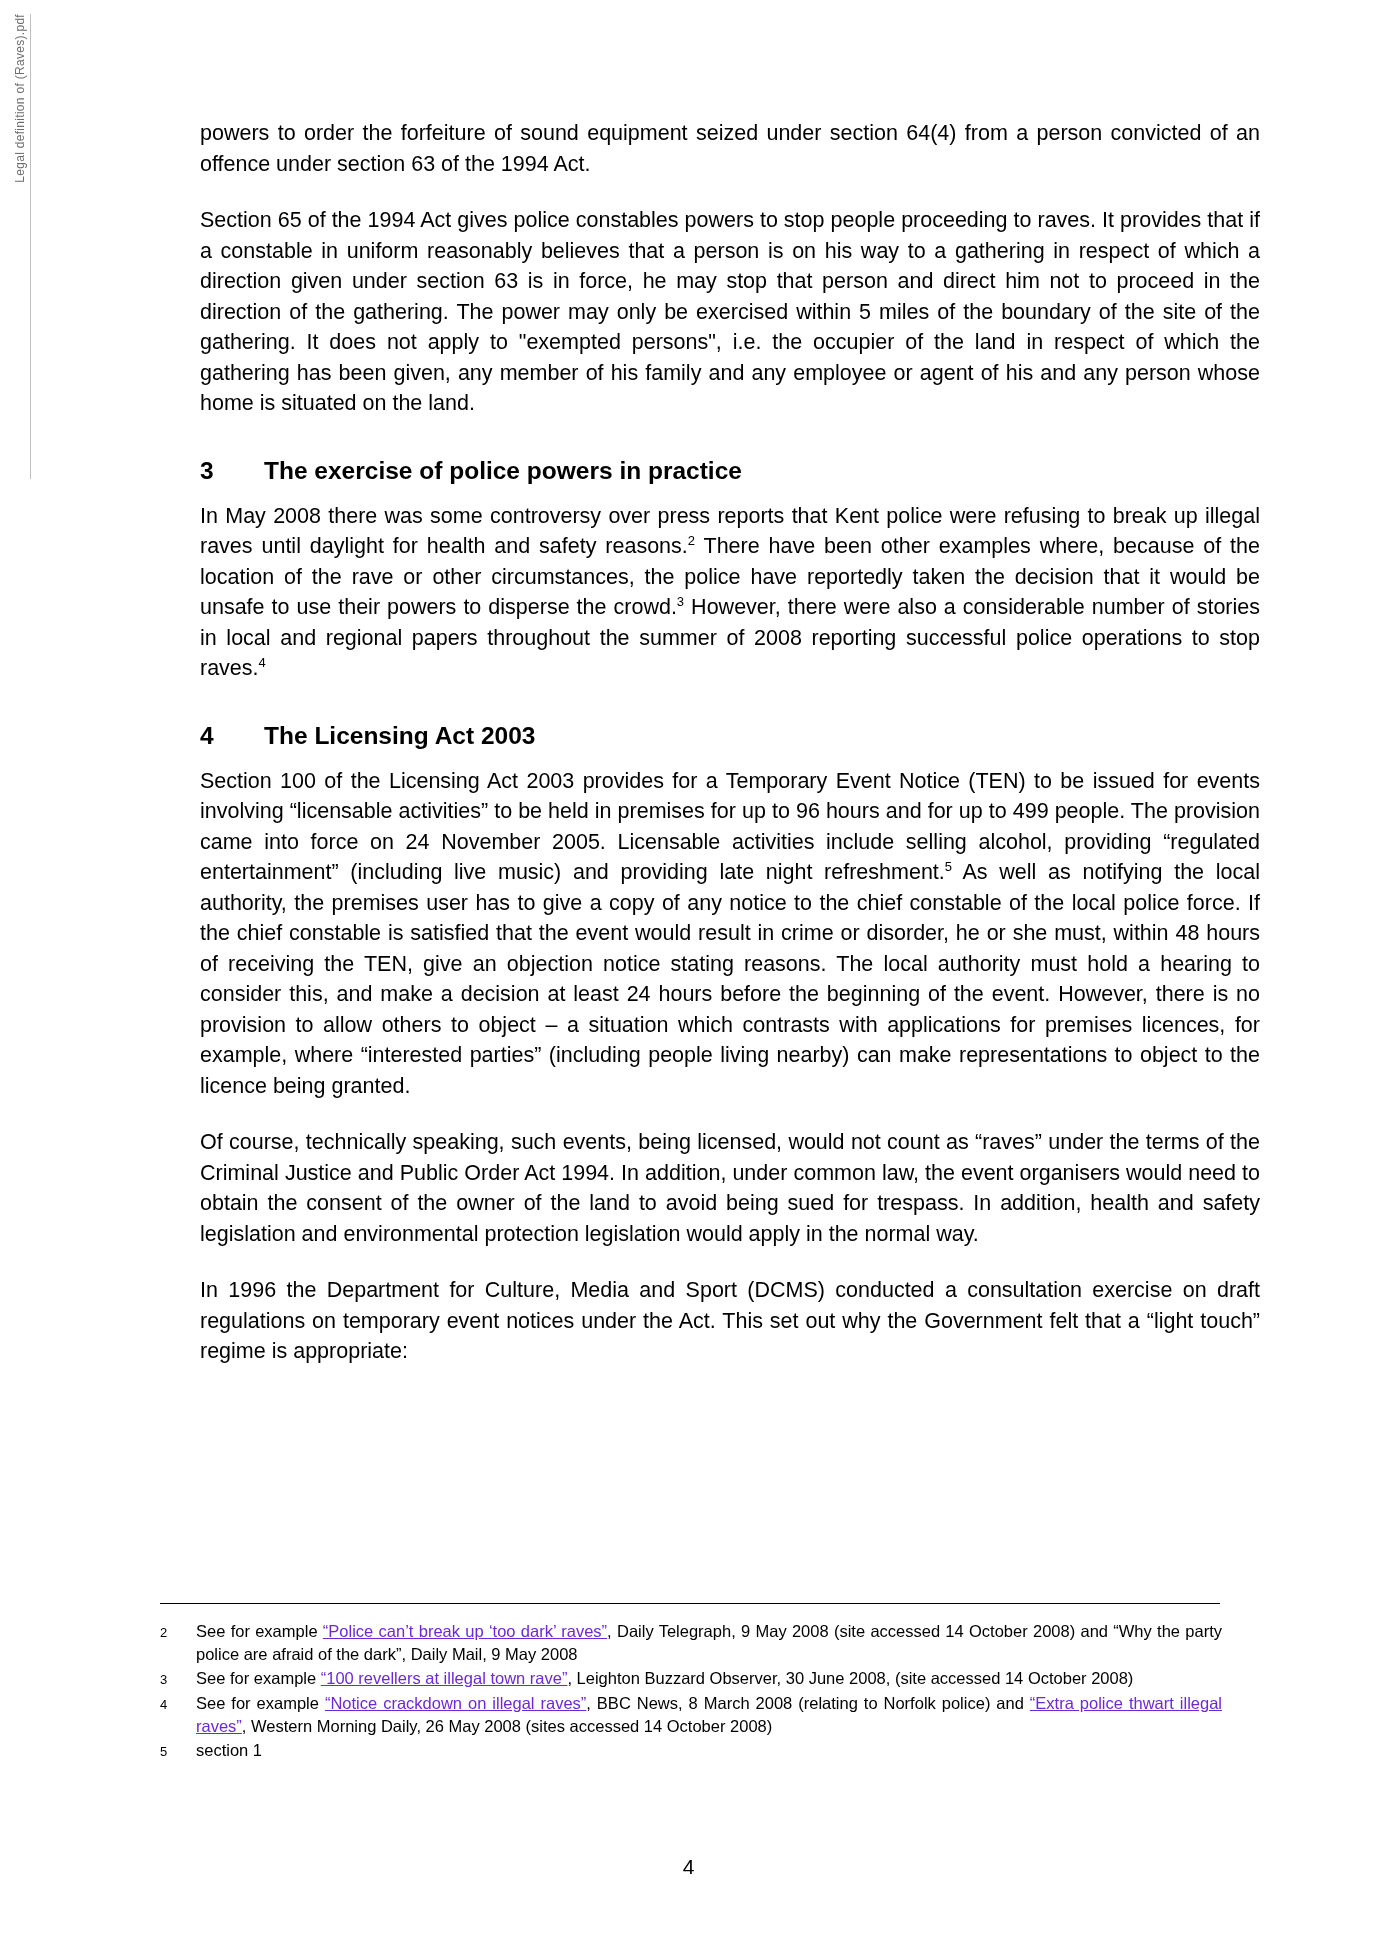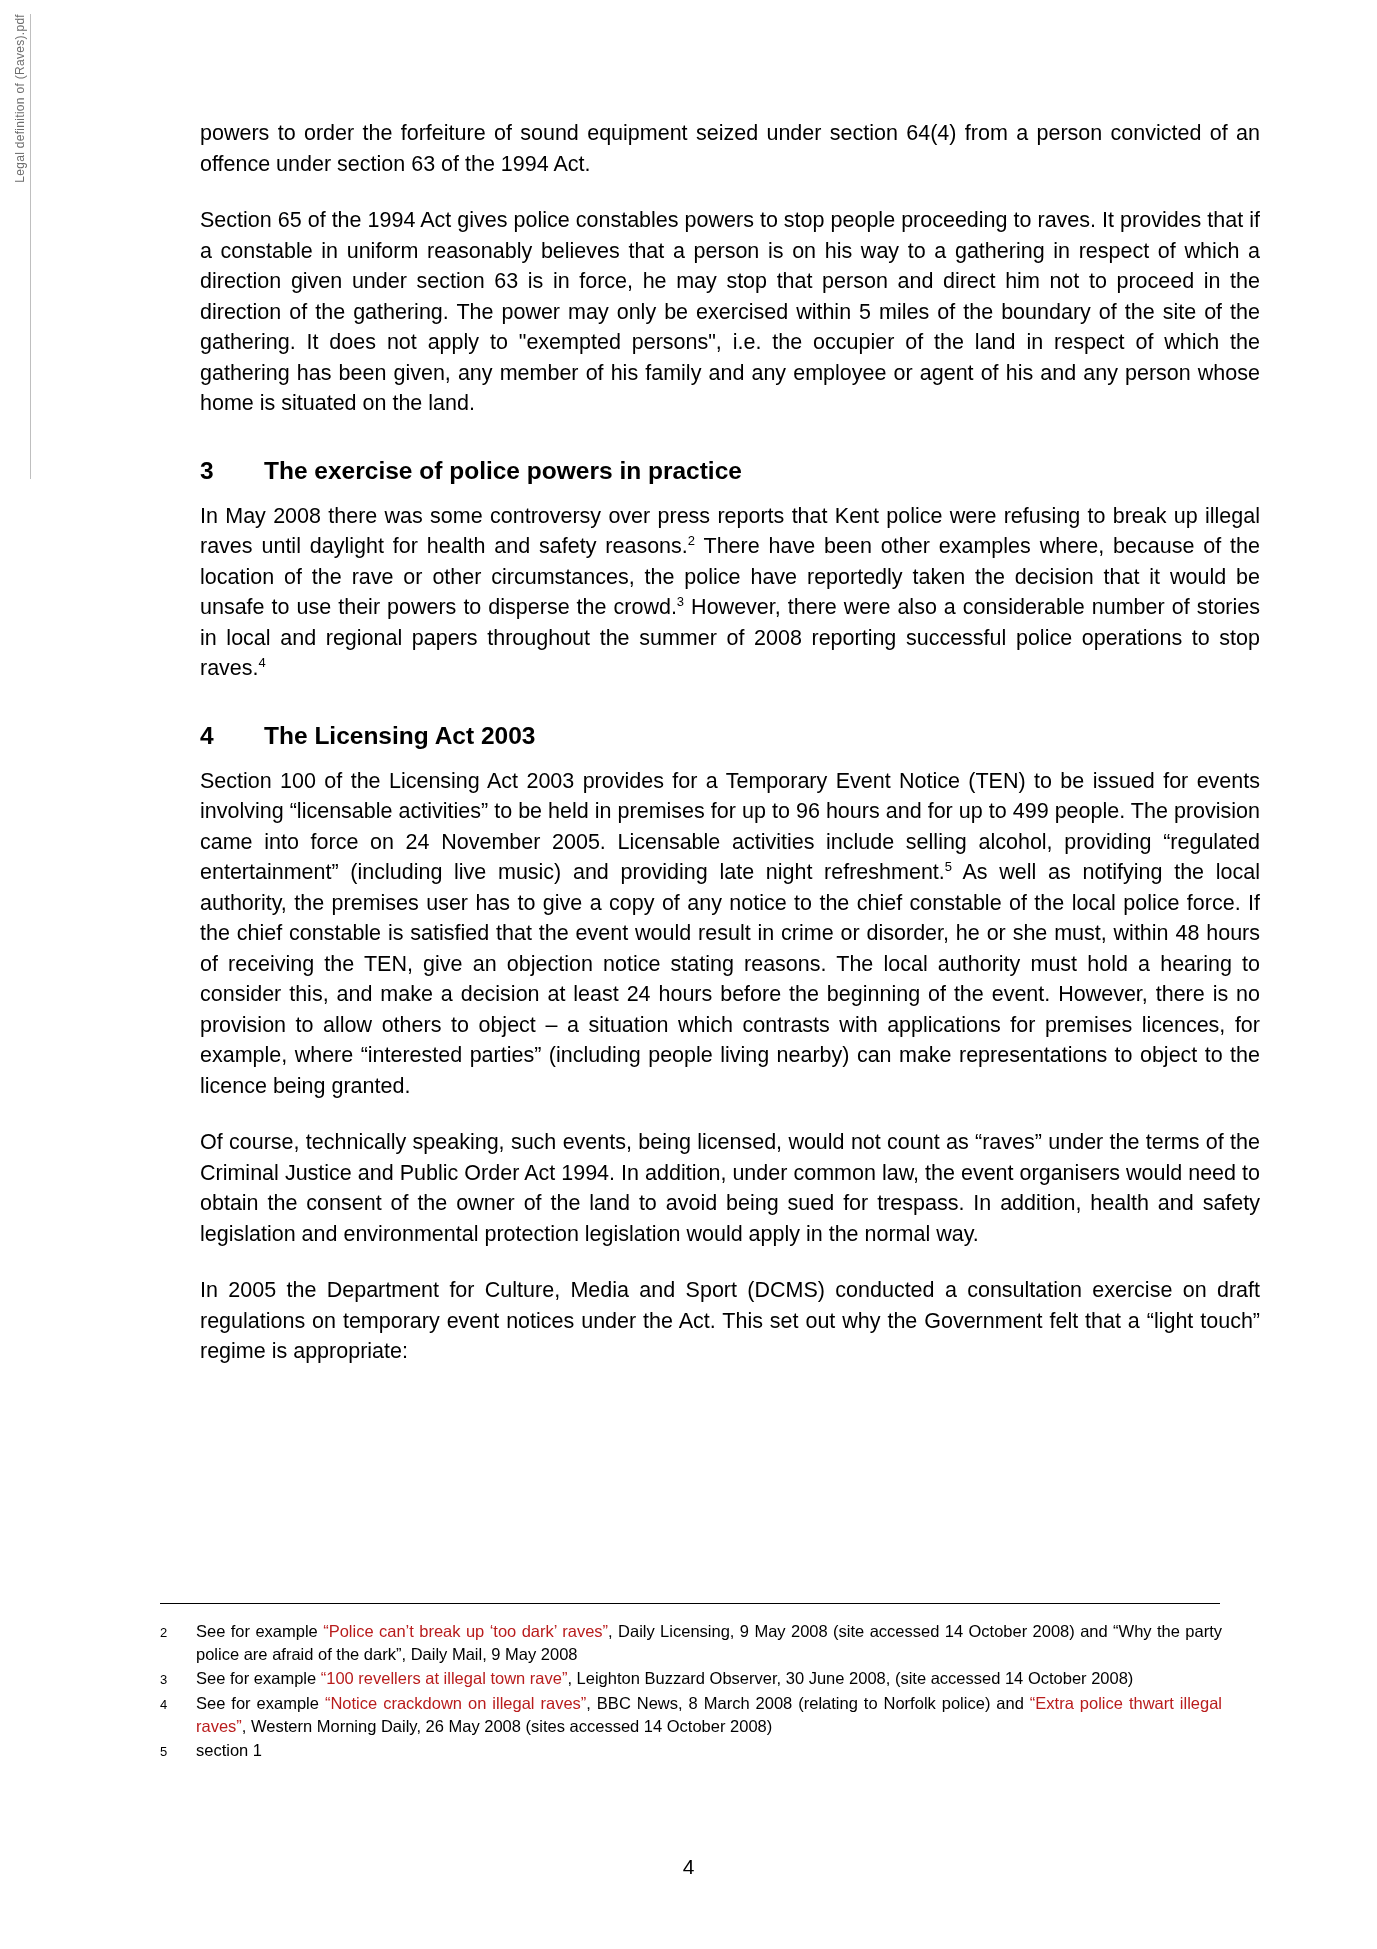--- a/index.html
+++ b/index.html
@@ -103,21 +103,22 @@
   }
   .fn .marker {
     flex: 0 0 36px;
     font-size: 13px;
     padding-top: 1px;
   }
   .fn .fntext {
     flex: 1 1 auto;
   }
   .link {
-    color: #b91c1c;
+    color: #6d28d9;
+    text-decoration: underline;
   }
   .pagenum {
     position: absolute;
     left: 0;
     top: 1855px;
     width: 1377px;
     text-align: center;
     font-size: 21px;
   }
 </style>
@@ -146,31 +147,31 @@
 
     <h2 class="heading">
       <span class="num">4</span>
       <span class="txt"><span>The </span><span class="ital">Licensing Act 2003</span></span>
     </h2>
 
     <p class="body"><span>Section 100 of the </span><span class="ital">Licensing Act 2003</span><span> provides for a Temporary Event Notice (TEN) to be issued for events involving “licensable activities” to be held in premises for up to 96 hours and for up to 499 people. The provision came into force on 24 November 2005.  Licensable activities include selling alcohol, providing “regulated entertainment” (including live music) and providing late night refreshment.</span><sup>5</sup><span>  As well as notifying the local authority, the premises user has to give a copy of any notice to the chief constable of the local police force.  If the chief constable is satisfied that the event would result in crime or disorder, he or she must, within 48 hours of receiving the TEN, give an objection notice stating reasons.  The local authority must hold a hearing to consider this, and make a decision at least 24 hours before the beginning of the event.   However, there is no provision to allow others to object – a situation which contrasts with applications for premises licences, for example, where “interested parties” (including people living nearby) can make representations to object to the licence being granted.</span></p>
 
     <p class="body"><span>Of course, technically speaking, such events, being licensed, would not count as “raves” under the terms of the </span><span class="ital">Criminal Justice and Public Order Act 1994</span><span>.   In addition, under common law, the event organisers would need to obtain the consent of the owner of the land to avoid being sued for trespass.  In addition, health and safety legislation and environmental protection legislation would apply in the normal way.</span></p>
 
-    <p class="body">In 2005 the Department for Culture, Media and Sport (DCMS) conducted a consultation exercise on draft regulations on temporary event notices under the Act.  This set out why the Government felt that a “light touch” regime is appropriate:</p>
+    <p class="body">In 1996 the Department for Culture, Media and Sport (DCMS) conducted a consultation exercise on draft regulations on temporary event notices under the Act.  This set out why the Government felt that a “light touch” regime is appropriate:</p>
 
   </div>
 
   <div class="footnote-rule"></div>
 
   <div class="footnotes">
 
     <div class="fn">
       <div class="marker">2</div>
-      <div class="fntext"><span>See for example </span><span class="link">“Police can’t break up  ‘too dark’ raves”</span><span>, </span><span class="ital">Daily Licensing</span><span>, 9 May 2008 (site accessed 14 October 2008)  and “Why the party police are afraid of the dark”, </span><span class="ital">Daily Mail</span><span>, 9 May 2008</span></div>
+      <div class="fntext"><span>See for example </span><span class="link">“Police can’t break up  ‘too dark’ raves”</span><span>, </span><span class="ital">Daily Telegraph</span><span>, 9 May 2008 (site accessed 14 October 2008)  and “Why the party police are afraid of the dark”, </span><span class="ital">Daily Mail</span><span>, 9 May 2008</span></div>
     </div>
 
     <div class="fn">
       <div class="marker">3</div>
       <div class="fntext"><span>See for example </span><span class="link">“100 revellers at illegal town rave”</span><span>, Leighton Buzzard Observer, 30 June 2008, (site accessed 14 October 2008)</span></div>
     </div>
 
     <div class="fn">
       <div class="marker">4</div>
       <div class="fntext"><span>See for example </span><span class="link">“Notice crackdown on illegal raves”</span><span>, BBC News, 8 March 2008 (relating to Norfolk police) and </span><span class="link">“Extra police thwart illegal raves”</span><span>, </span><span class="ital">Western Morning Daily</span><span>, 26 May 2008 (sites accessed 14 October 2008)</span></div>

